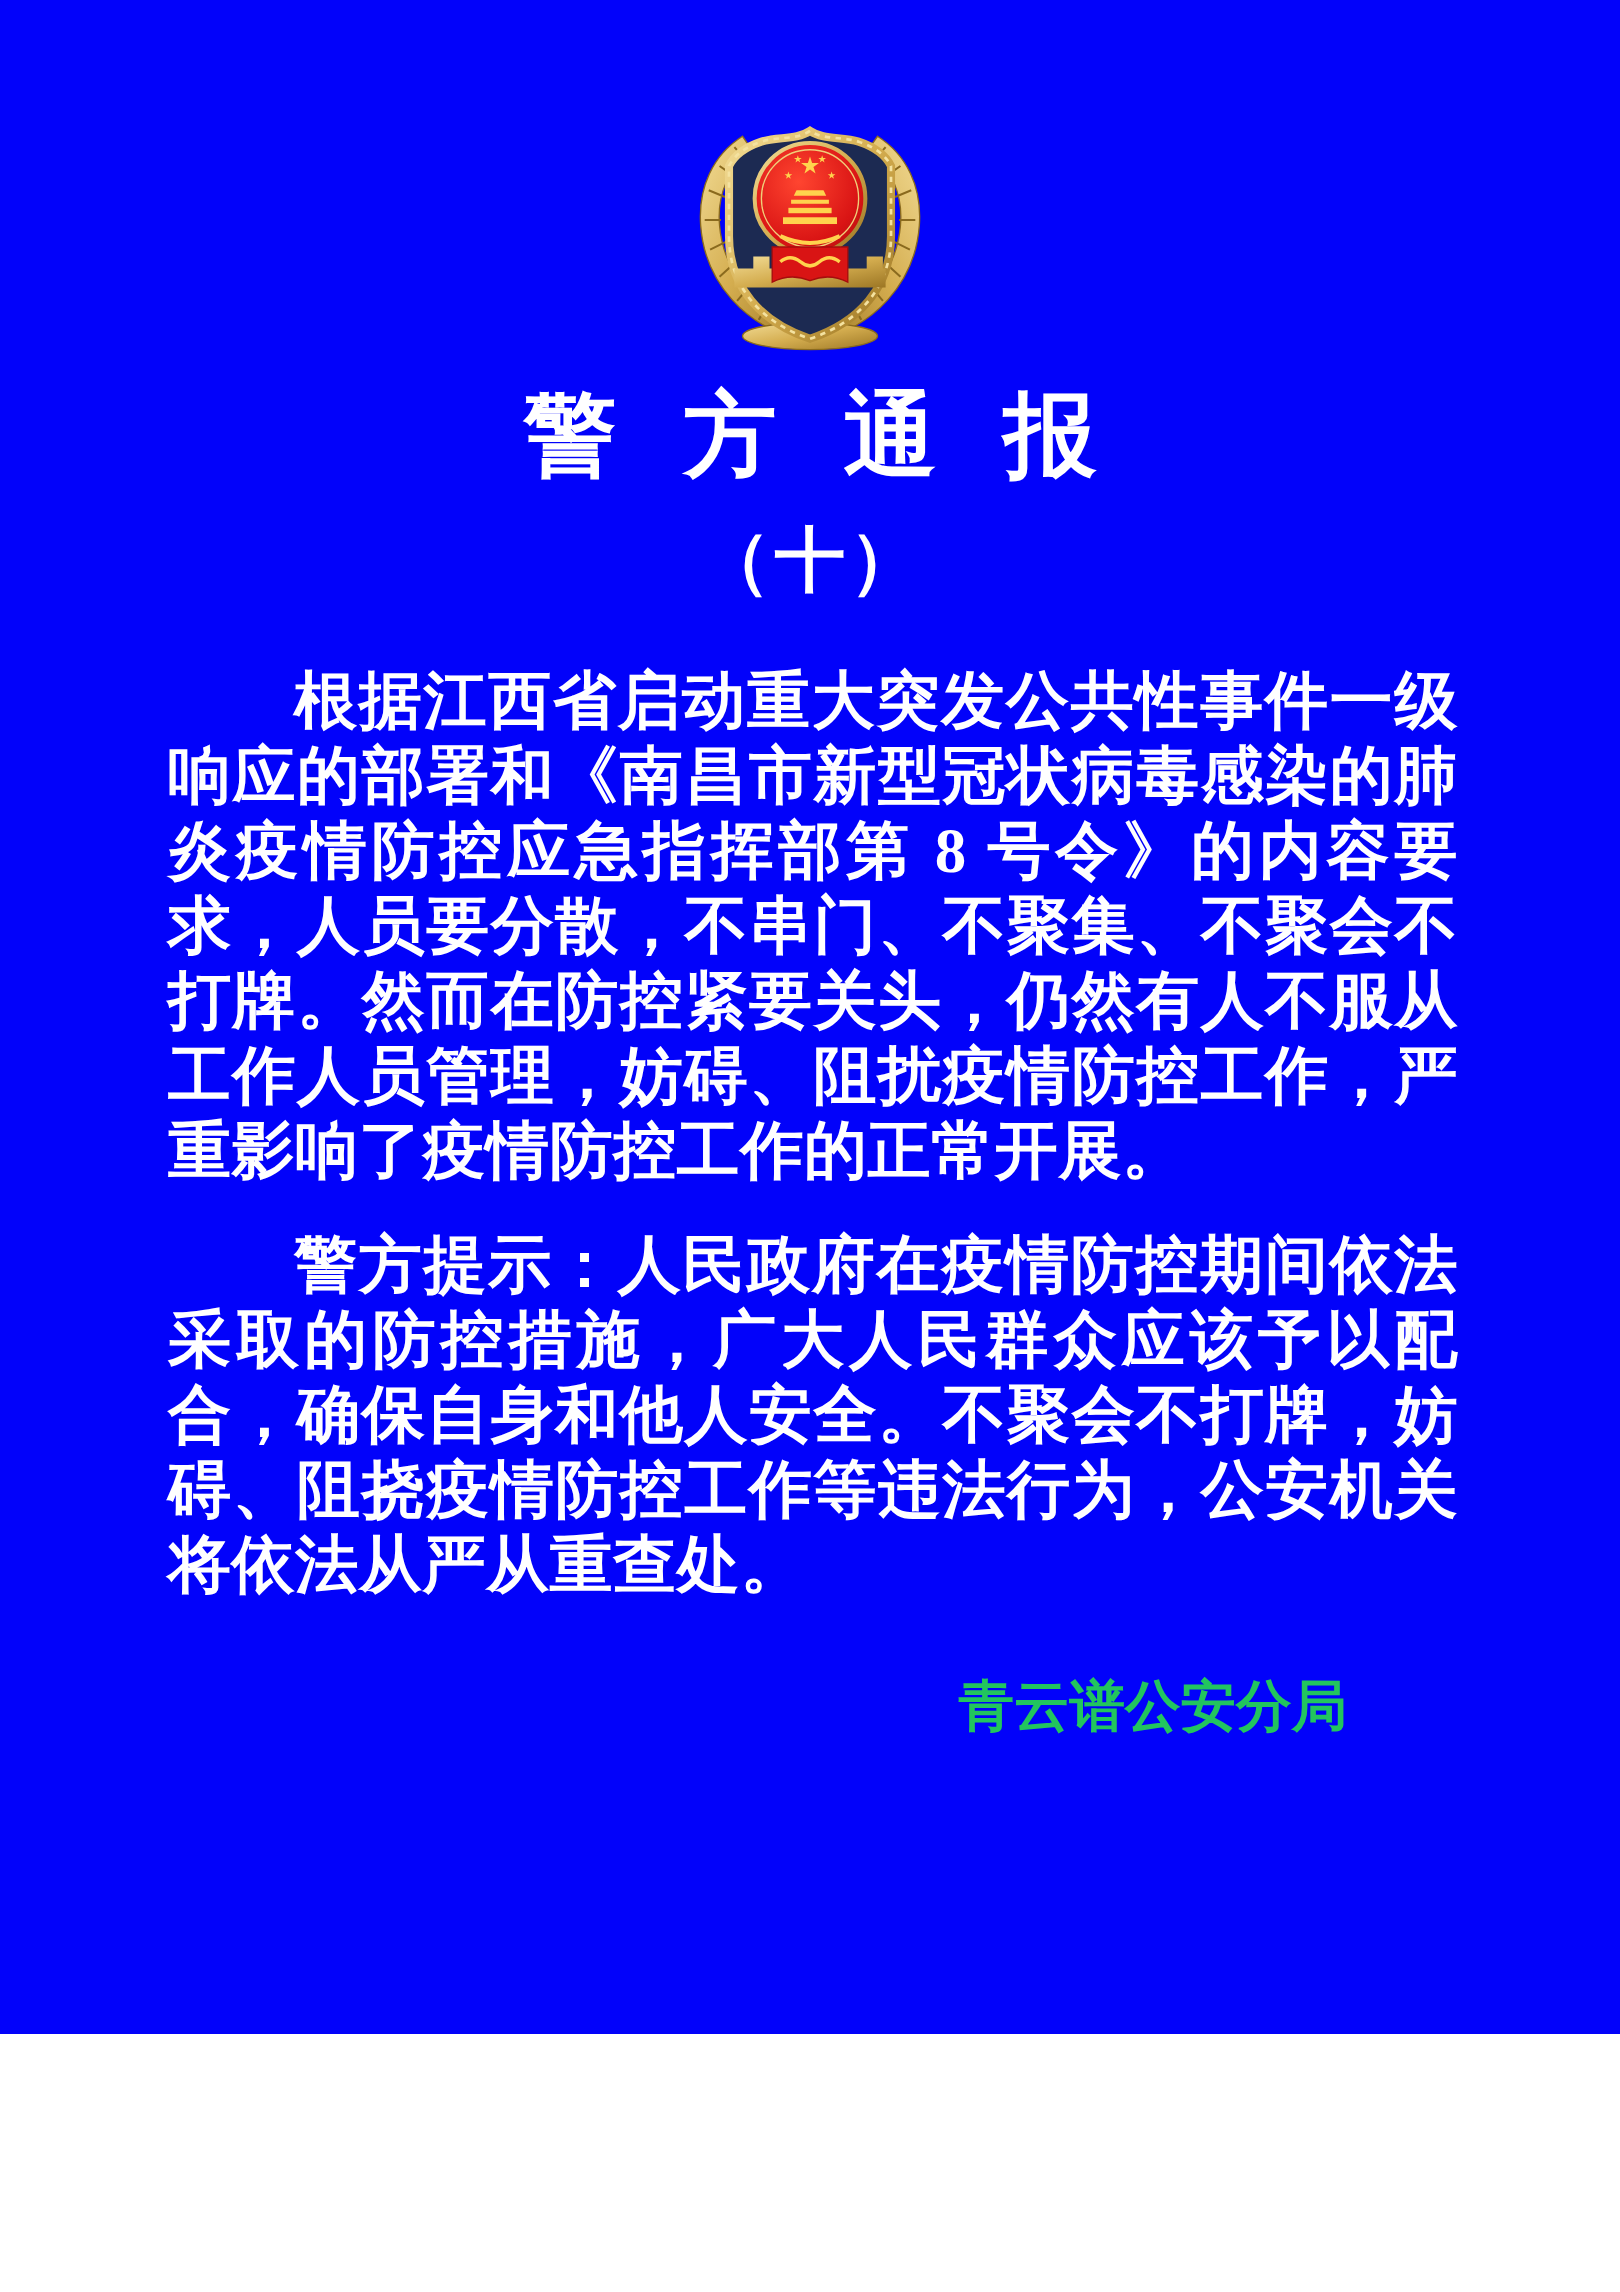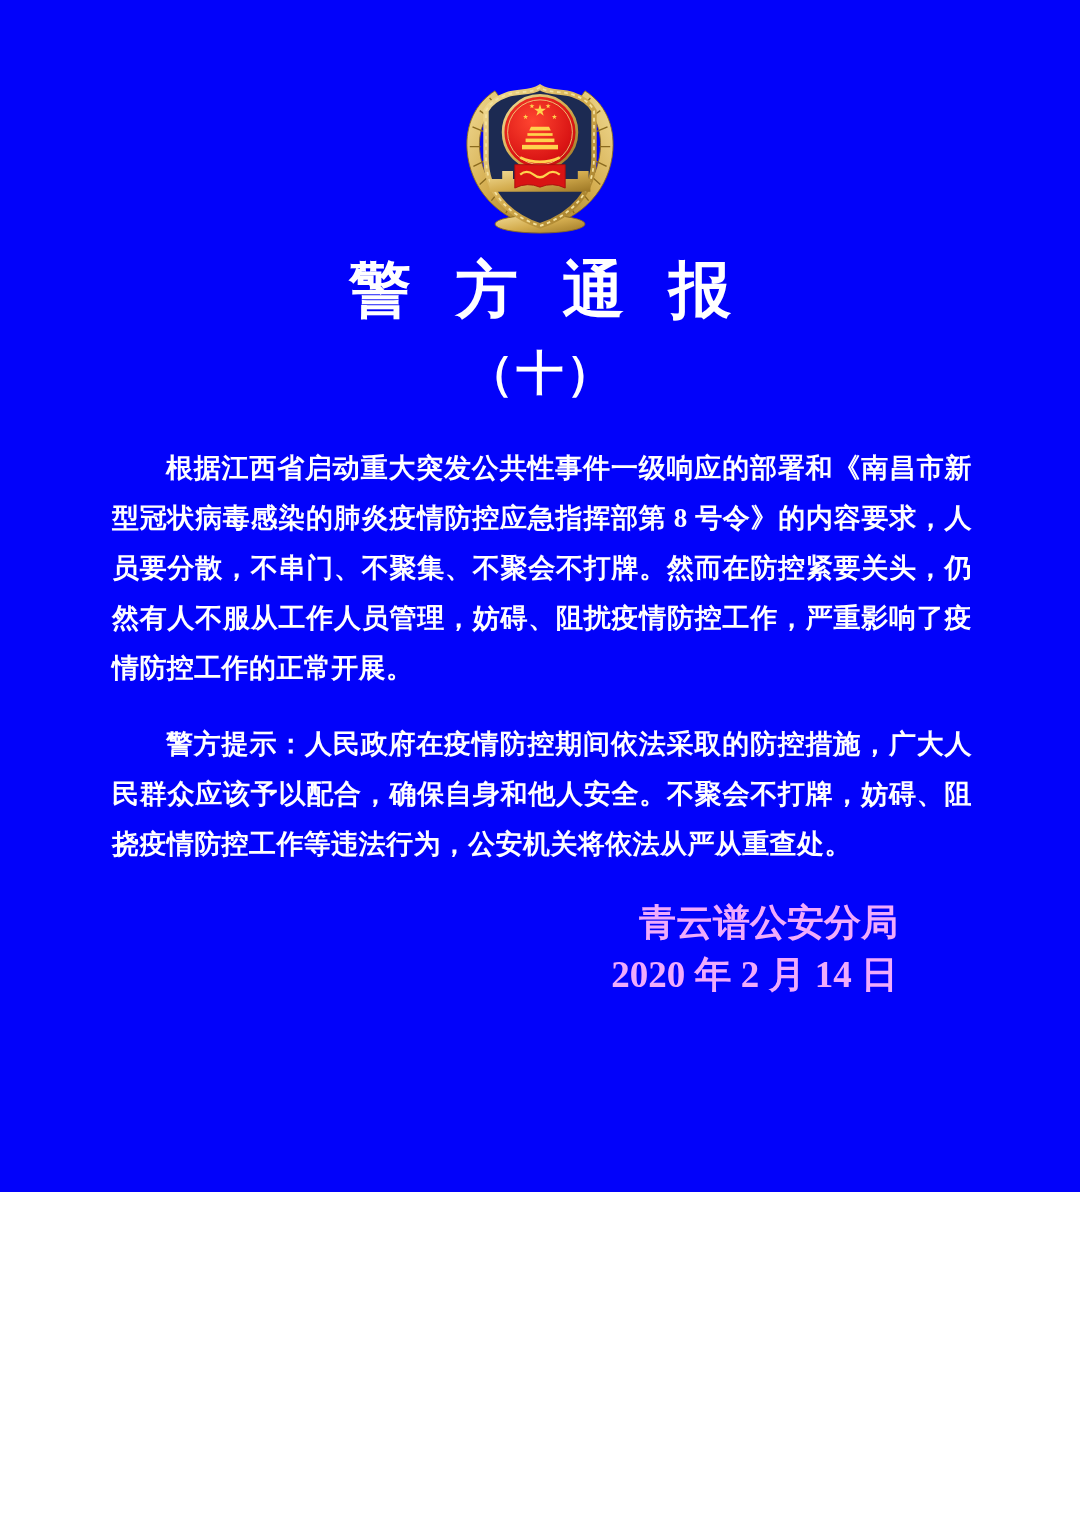--- a/index.html
+++ b/index.html
@@ -1,18 +1,18 @@
 <!DOCTYPE html>
 <html><head>
 <meta charset="utf-8">
 <style>
   html,body{margin:0;padding:0;}
   .page{
     position:relative;
-    width:1080px;height:1192px;
+    width:1080px;height:1356px;
     background:#0202fa;
     color:#ffffff;
     font-family:"Liberation Serif", serif;
     overflow:hidden;
   }
   .emblem-wrap{
     width:100%;
     display:flex;justify-content:center;
     padding-top:60px;
   }
@@ -34,37 +34,37 @@
     letter-spacing:0.06em;
     text-indent:0.06em;
     font-family:"Liberation Sans", sans-serif;
     color:#ffffff;
   }
   .body-text{
     margin:38px 108px 0 112px;
   }
   .body-text p{
     margin:0 0 26px 0;
-    font-size:27px;
+    font-size:42px;
     line-height:50px;
     font-weight:bold;
     text-align:justify;
     text-align-last:left;
     text-indent:2em;
     letter-spacing:0.4px;
     color:#ffffff;
   }
   .signature{
-    margin-top:28px;
+    margin-top:44px;
     padding-right:182px;
     text-align:right;
     font-size:37px;
     line-height:52px;
     font-weight:bold;
-    color:#f0abfc;
+    color:#22c55e;
   }
 </style>
 </head>
 <body>
 
 <div class="page">
 
   <div class="emblem-wrap">
 
     <svg viewBox="0 0 200 195" width="180" height="176" aria-hidden="true">
@@ -119,16 +119,15 @@
   <h1 class="title">警方通报</h1>
   <div class="subtitle">（十）</div>
 
   <div class="body-text">
     <p>根据江西省启动重大突发公共性事件一级响应的部署和《南昌市新型冠状病毒感染的肺炎疫情防控应急指挥部第 8 号令》的内容要求，人员要分散，不串门、不聚集、不聚会不打牌。然而在防控紧要关头，仍然有人不服从工作人员管理，妨碍、阻扰疫情防控工作，严重影响了疫情防控工作的正常开展。</p>
     <p>警方提示：人民政府在疫情防控期间依法采取的防控措施，广大人民群众应该予以配合，确保自身和他人安全。不聚会不打牌，妨碍、阻挠疫情防控工作等违法行为，公安机关将依法从严从重查处。</p>
   </div>
 
   <div class="signature">
     <div>青云谱公安分局</div>
-    <div>2020 年 2 月 14 日</div>
   </div>
 
 </div>
 
 </body></html>

